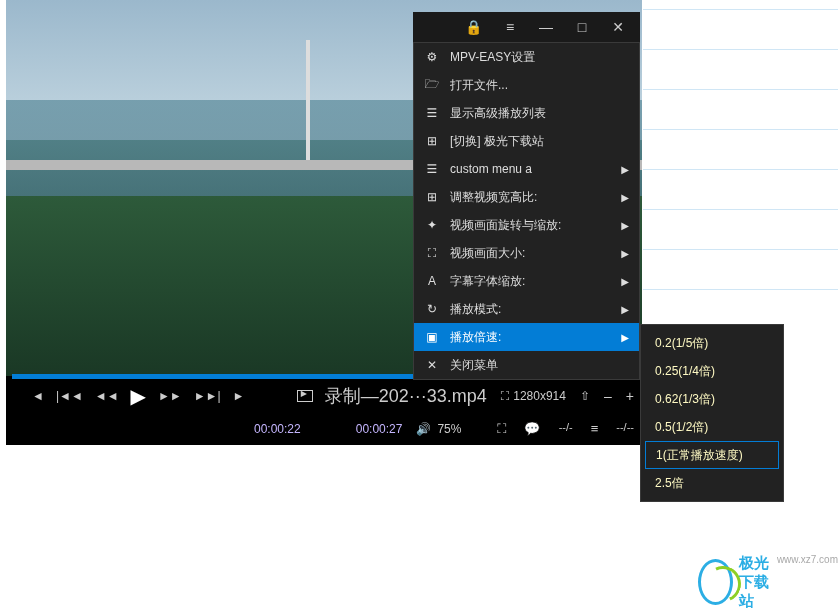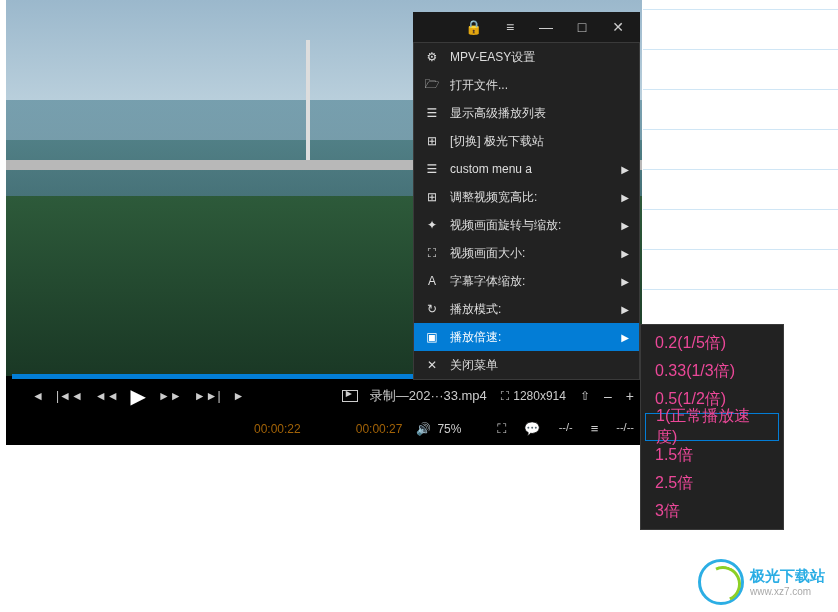--- a/index.html
+++ b/index.html
@@ -11,43 +11,43 @@
 .land { position: absolute; bottom: 0; left: 0; right: 0; height: 180px; background: linear-gradient(180deg, #2d5a3a 0%, #1a3825 100%); }
 .bridge { position: absolute; top: 160px; left: 0; right: 0; height: 10px; background: #b8b8b8; }
 .tower { position: absolute; top: 40px; left: 300px; width: 4px; height: 130px; background: #ddd; }
 .progress-bar { position: absolute; bottom: 66px; left: 6px; right: 6px; height: 5px; background: #037dd6; }
 .controls { position: absolute; bottom: 0; left: 0; right: 0; height: 66px; background: #000; display: flex; flex-direction: column; }
 .ctrl-row1 { display: flex; align-items: center; height: 33px; padding: 0 8px; gap: 14px; }
 .ctrl-row2 { display: flex; align-items: center; height: 33px; padding: 0 8px; gap: 14px; }
 .play-controls { display: flex; align-items: center; gap: 12px; padding-left: 18px; }
 .play-btn { color: #ccc; font-size: 12px; cursor: pointer; }
 .play-btn.main { font-size: 20px; color: #fff; }
-.file-info { display: flex; align-items: center; gap: 12px; color: #ccc; font-size: 13px; margin-left: auto; }
+.file-info { display: flex; align-items: center; gap: 12px; color: #ccc; font-size: 18px; margin-left: auto; }
 .file-icon { width: 16px; height: 12px; border: 1px solid #ccc; display: inline-block; position: relative; }
 .file-icon::after { content: "▶"; position: absolute; left: 3px; top: -2px; font-size: 8px; }
 .res-info { color: #ccc; font-size: 12px; display: flex; align-items: center; gap: 4px; }
-.time { color: #a16207; font-size: 12px; }
+.time { color: #c4b5fd; font-size: 12px; }
 .vol-info { color: #ccc; font-size: 12px; display: flex; align-items: center; gap: 6px; }
 .right-icons { display: flex; gap: 18px; margin-left: auto; color: #ccc; font-size: 13px; }
 .right-icons span { cursor: pointer; }
 .titlebar { position: absolute; left: 413px; top: 12px; width: 227px; height: 30px; background: #1a1a1a; display: flex; align-items: center; justify-content: flex-end; gap: 0; padding: 0 4px; }
 .tb-btn { width: 36px; height: 30px; display: flex; align-items: center; justify-content: center; color: #ccc; cursor: pointer; font-size: 14px; }
 .menu { position: absolute; left: 413px; top: 42px; width: 227px; background: #222; border: 1px solid #3a3a3a; }
 .menu-item { display: flex; align-items: center; height: 28px; padding: 0 10px; color: #ddd; font-size: 12px; cursor: pointer; gap: 10px; position: relative; }
 .menu-item.highlighted { background: #037dd6; color: #fff; }
 .menu-item .m-icon { width: 16px; text-align: center; font-size: 12px; }
 .menu-item .arrow { position: absolute; right: 10px; font-size: 10px; }
 .submenu { position: absolute; left: 640px; top: 324px; width: 144px; background: #222; border: 1px solid #3a3a3a; padding: 4px 0; }
-.sub-item { height: 28px; display: flex; align-items: center; padding: 0 14px; color: #ec4899; font-size: 16px; cursor: pointer; }
+.sub-item { height: 28px; display: flex; align-items: center; padding: 0 14px; color: #fef9c3; font-size: 12px; cursor: pointer; }
 .sub-item.selected { border: 1px solid #037dd6; margin: 0 4px; padding: 4px 10px; }
 .hr-line { position: absolute; left: 643px; height: 1px; background: #d0e6f5; right: 0; }
 .watermark { position: absolute; right: 0; bottom: 0; width: 140px; height: 60px; display: flex; align-items: center; gap: 6px; opacity: 0.85; }
 .wm-circle { width: 46px; height: 46px; border: 3px solid #08a0e0; border-radius: 50%; position: relative; }
 .wm-circle::before { content: ""; position: absolute; width: 30px; height: 30px; border: 3px solid #7ac800; border-radius: 50%; border-left-color: transparent; border-bottom-color: transparent; top: 4px; left: 4px; transform: rotate(20deg); }
-.wm-text { display: flex; flex-direction: column; }
+.wm-text { display: flex; flex-direction: row; }
 .wm-cn { color: #08a0e0; font-size: 15px; font-weight: bold; }
 .wm-url { color: #999; font-size: 10px; }
 </style>
 </head>
 <body>
 
 <div class="hr-line" style="top:9px"></div>
 <div class="hr-line" style="top:49px"></div>
 <div class="hr-line" style="top:89px"></div>
 <div class="hr-line" style="top:129px"></div>
@@ -166,26 +166,25 @@
       <span>播放倍速:</span>
       <span class="arrow">▶</span>
     </div>
     <div class="menu-item">
       <span class="m-icon">✕</span>
       <span>关闭菜单</span>
     </div>
   </div>
 <div class="submenu" id="sub-menu">
     <div class="sub-item">0.2(1/5倍)</div>
-    <div class="sub-item">0.33(1/3倍)</div>
+    <div class="sub-item">0.25(1/4倍)</div>
+    <div class="sub-item">0.62(1/3倍)</div>
     <div class="sub-item">0.5(1/2倍)</div>
     <div class="sub-item selected">1(正常播放速度)</div>
-    <div class="sub-item">1.5倍</div>
     <div class="sub-item">2.5倍</div>
-    <div class="sub-item">3倍</div>
   </div>
 
 <div class="watermark">
   <div class="wm-circle"></div>
   <div class="wm-text">
     <span class="wm-cn">极光下载站</span>
     <span class="wm-url">www.xz7.com</span>
   </div>
 </div>
 

